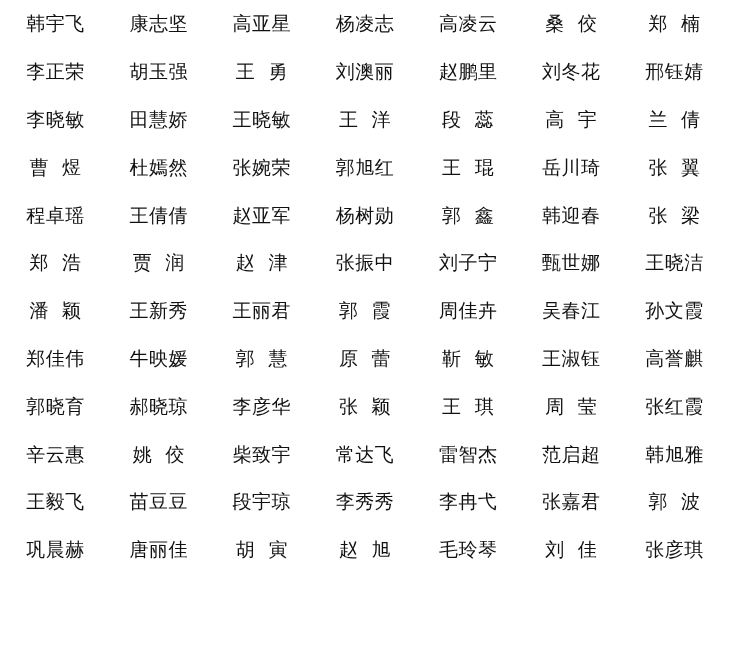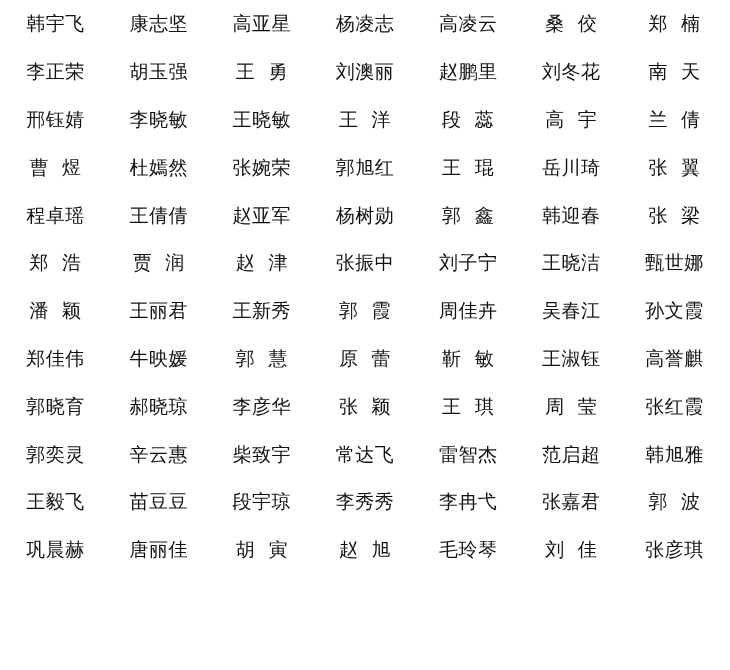--- a/index.html
+++ b/index.html
@@ -46,23 +46,23 @@
     <div class="name-cell">杨凌志</div>
     <div class="name-cell">高凌云</div>
     <div class="name-cell">桑  佼</div>
     <div class="name-cell">郑  楠</div>
     <div class="name-cell">李正荣</div>
     <div class="name-cell">胡玉强</div>
     <div class="name-cell">王  勇</div>
     <div class="name-cell">刘澳丽</div>
     <div class="name-cell">赵鹏里</div>
     <div class="name-cell">刘冬花</div>
-    <div class="name-cell">南  天</div>
     <div class="name-cell">邢钰婧</div>
     <div class="name-cell">李晓敏</div>
+    <div class="name-cell">田慧娇</div>
     <div class="name-cell">王晓敏</div>
     <div class="name-cell">王  洋</div>
     <div class="name-cell">段  蕊</div>
     <div class="name-cell">高  宇</div>
     <div class="name-cell">兰  倩</div>
     <div class="name-cell">曹  煜</div>
     <div class="name-cell">杜嫣然</div>
     <div class="name-cell">张婉荣</div>
     <div class="name-cell">郭旭红</div>
     <div class="name-cell">王  琨</div>
@@ -73,45 +73,45 @@
     <div class="name-cell">赵亚军</div>
     <div class="name-cell">杨树勋</div>
     <div class="name-cell">郭  鑫</div>
     <div class="name-cell">韩迎春</div>
     <div class="name-cell">张  梁</div>
     <div class="name-cell">郑  浩</div>
     <div class="name-cell">贾  润</div>
     <div class="name-cell">赵  津</div>
     <div class="name-cell">张振中</div>
     <div class="name-cell">刘子宁</div>
+    <div class="name-cell">甄世娜</div>
     <div class="name-cell">王晓洁</div>
-    <div class="name-cell">甄世娜</div>
     <div class="name-cell">潘  颖</div>
+    <div class="name-cell">王新秀</div>
     <div class="name-cell">王丽君</div>
-    <div class="name-cell">王新秀</div>
     <div class="name-cell">郭  霞</div>
     <div class="name-cell">周佳卉</div>
     <div class="name-cell">吴春江</div>
     <div class="name-cell">孙文霞</div>
     <div class="name-cell">郑佳伟</div>
     <div class="name-cell">牛映媛</div>
     <div class="name-cell">郭  慧</div>
     <div class="name-cell">原  蕾</div>
     <div class="name-cell">靳  敏</div>
     <div class="name-cell">王淑钰</div>
     <div class="name-cell">高誉麒</div>
     <div class="name-cell">郭晓育</div>
     <div class="name-cell">郝晓琼</div>
     <div class="name-cell">李彦华</div>
     <div class="name-cell">张  颖</div>
     <div class="name-cell">王  琪</div>
     <div class="name-cell">周  莹</div>
     <div class="name-cell">张红霞</div>
-    <div class="name-cell">郭奕灵</div>
     <div class="name-cell">辛云惠</div>
+    <div class="name-cell">姚  佼</div>
     <div class="name-cell">柴致宇</div>
     <div class="name-cell">常达飞</div>
     <div class="name-cell">雷智杰</div>
     <div class="name-cell">范启超</div>
     <div class="name-cell">韩旭雅</div>
     <div class="name-cell">王毅飞</div>
     <div class="name-cell">苗豆豆</div>
     <div class="name-cell">段宇琼</div>
     <div class="name-cell">李秀秀</div>
     <div class="name-cell">李冉弋</div>

